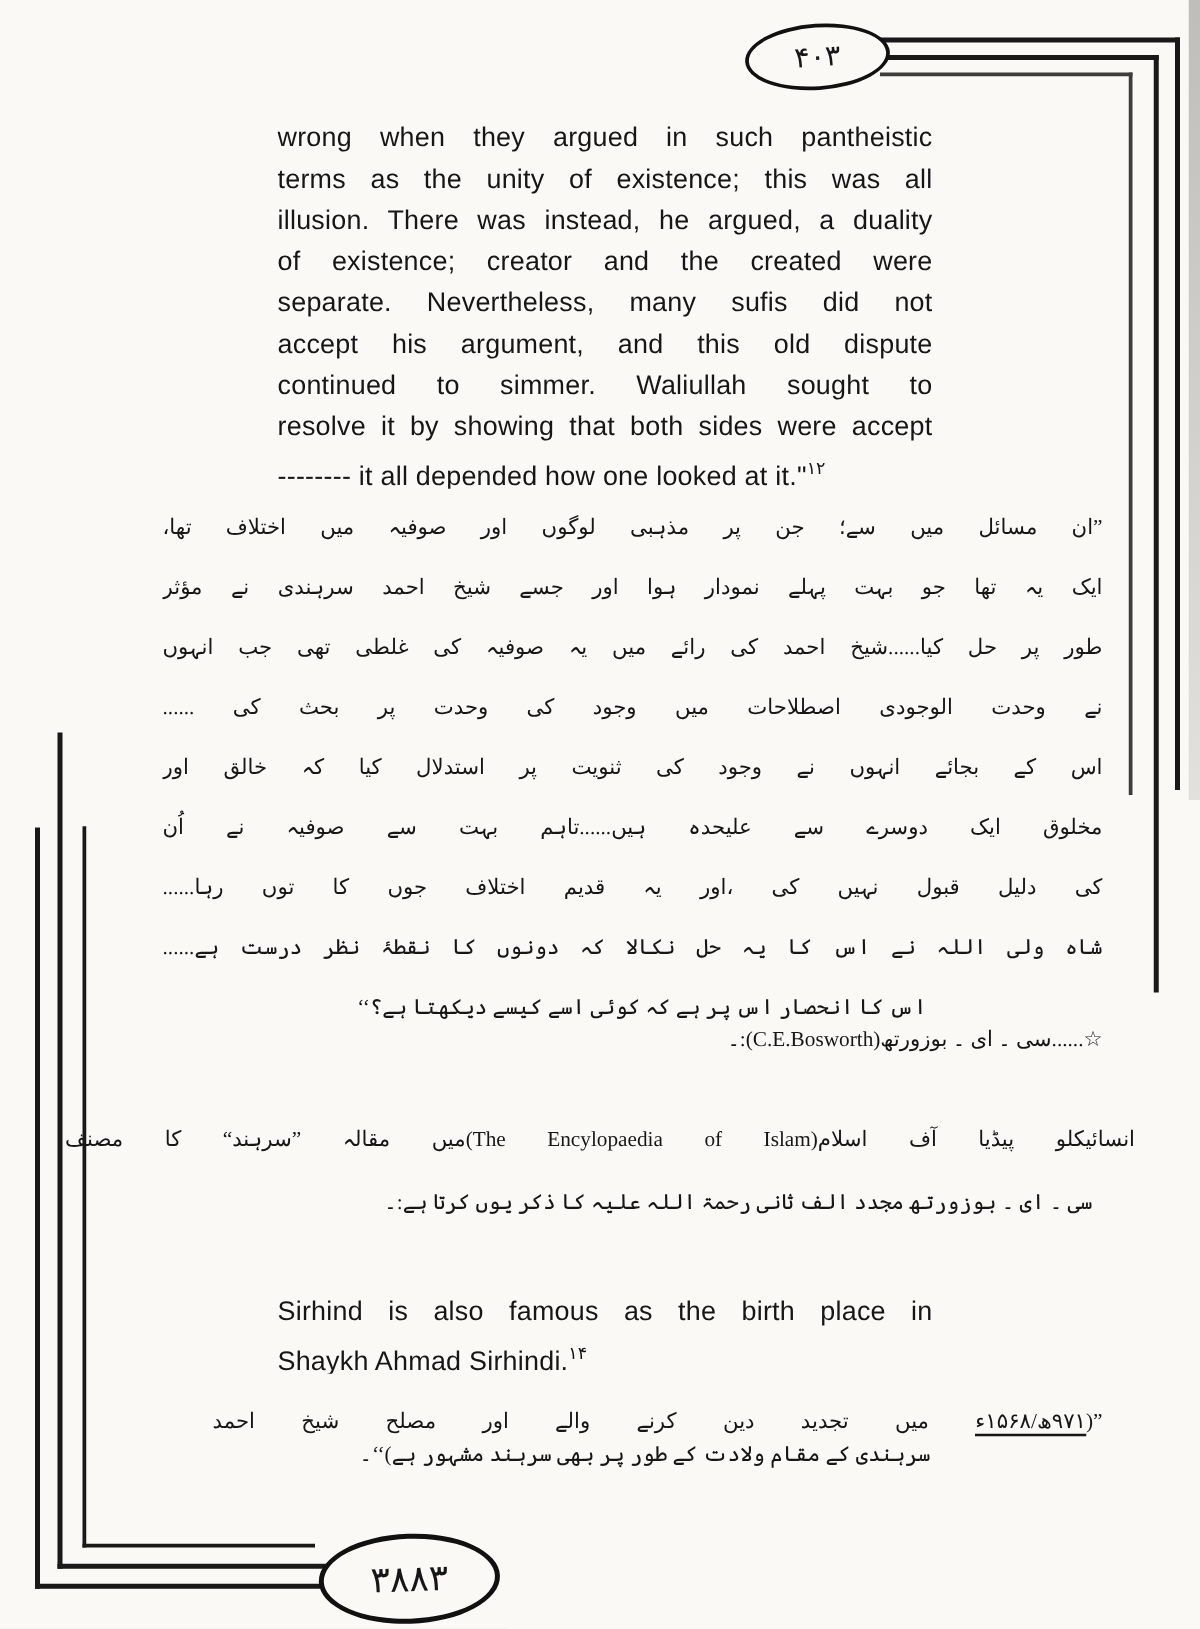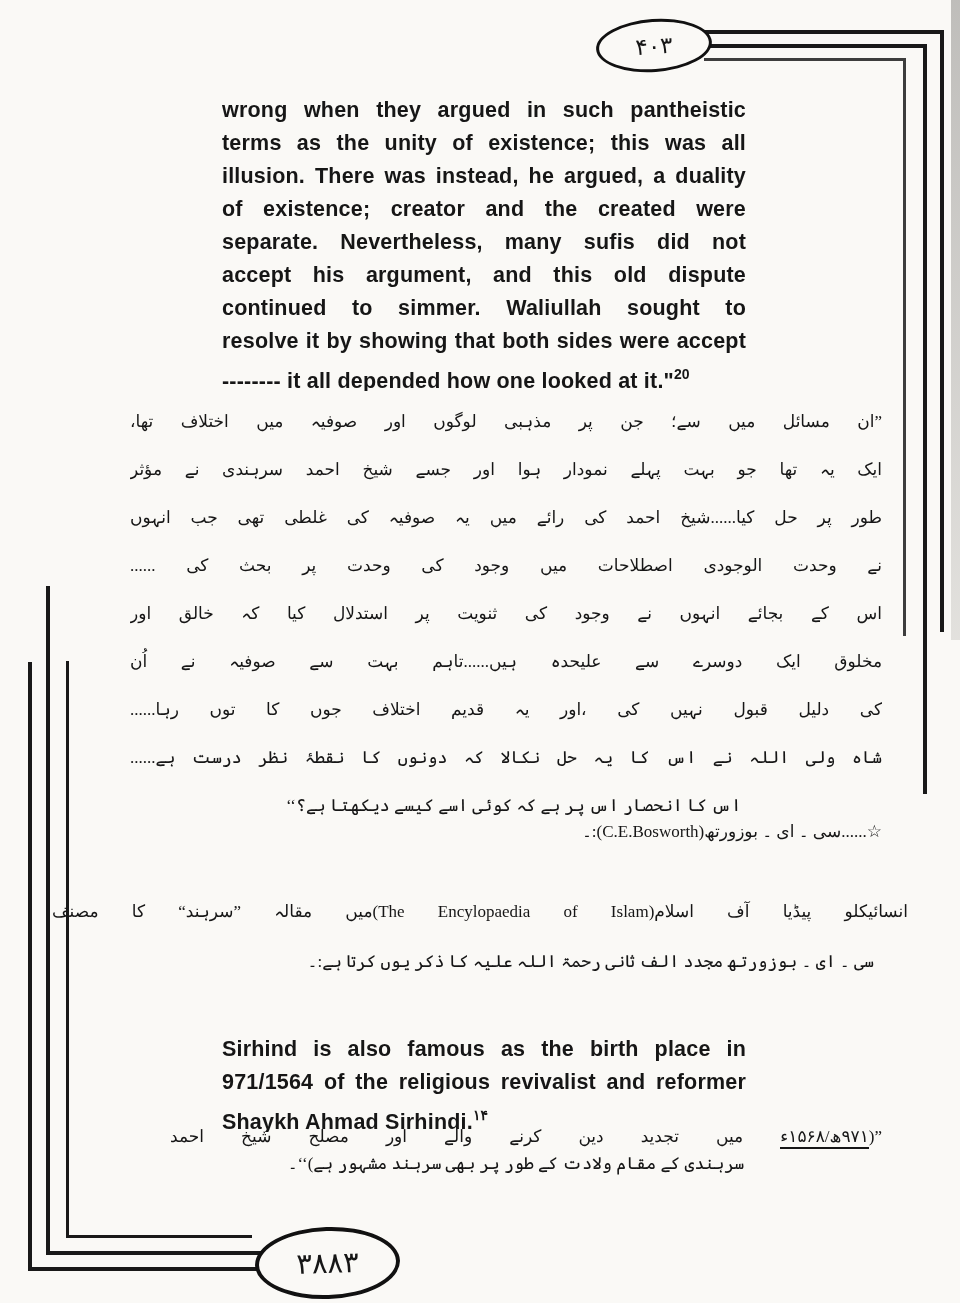--- a/index.html
+++ b/index.html
@@ -14,21 +14,20 @@
     overflow:hidden;
     color:var(--ink);
   }
   
   .eng{
     position:absolute;
     font-family:"Liberation Sans",sans-serif;
     font-size:21.5px;
     color:var(--ink);
     letter-spacing:.2px;
-    font-weight:bold;
   }
   .eng-line{
     height:33px;line-height:33px;
     text-align:justify;text-align-last:justify;
     overflow:hidden;white-space:nowrap- ;
   }
   .eng-line.lastline{text-align-last:left;}
   .sup{
     font-size:14px;
     vertical-align:9px;
@@ -113,21 +112,21 @@
 
   <div class="eng" style="left:222px;top:94px;width:524px;">
     <div class="eng-line">wrong when they argued in such pantheistic</div>
     <div class="eng-line">terms as the unity of existence; this was all</div>
     <div class="eng-line">illusion. There was instead, he argued, a duality</div>
     <div class="eng-line">of existence; creator and the created were</div>
     <div class="eng-line">separate. Nevertheless, many sufis did not</div>
     <div class="eng-line">accept his argument, and this old dispute</div>
     <div class="eng-line">continued to simmer. Waliullah sought to</div>
     <div class="eng-line">resolve it by showing that both sides were accept</div>
-    <div class="eng-line lastline"><span>-------- it all depended how one looked at it."</span><span class="sup">20</span></div>
+    <div class="eng-line lastline"><span>-------- it all depended how one looked at it."</span><span class="sup">۱۲</span></div>
   </div>
 
   <div class="urdu" style="left:130px;top:398px;width:752px;">
     <div class="urdu-line">”ان مسائل میں سے؛ جن پر مذہبی لوگوں اور صوفیہ میں اختلاف تھا،</div>
     <div class="urdu-line">ایک یہ تھا جو بہت پہلے نمودار ہوا اور جسے شیخ احمد سرہندی نے مؤثر</div>
     <div class="urdu-line">طور پر حل کیا......شیخ احمد کی رائے میں یہ صوفیہ کی غلطی تھی جب انہوں</div>
     <div class="urdu-line">نے وحدت الوجودی اصطلاحات میں وجود کی وحدت پر بحث کی ......</div>
     <div class="urdu-line">اس کے بجائے انہوں نے وجود کی ثنویت پر استدلال کیا کہ خالق اور</div>
     <div class="urdu-line">مخلوق ایک دوسرے سے علیحدہ ہیں......تاہم بہت سے صوفیہ نے اُن</div>
     <div class="urdu-line">کی دلیل قبول نہیں کی ،اور یہ قدیم اختلاف جوں کا توں رہا......</div>
@@ -142,21 +141,20 @@
   <div class="urdu" style="left:52px;top:888px;width:856px;">
     <div class="urdu-line">انسائیکلو پیڈیا آف اسلام(The Encylopaedia of Islam)میں مقالہ ”سرہند“ کا مصنف</div>
   </div>
 
   <div class="urdu" style="right:86px;top:938px;width:660px;">
     <div class="urdu-line rightal">سی ۔ ای ۔ بوزورتھ مجدد الف ثانی رحمۃ اللہ علیہ کا ذکر یوں کرتا ہے:۔</div>
   </div>
 
   <div class="eng" style="left:222px;top:988px;width:524px;margin-top:45px;">
     <div class="eng-line">Sirhind is also famous as the birth place in</div>
-    <div class="eng-line">971/1564 of the religious revivalist and reformer</div>
     <div class="eng-line lastline"><span>Shaykh Ahmad Sirhindi.</span><span class="sup">۱۴</span></div>
   </div>
 
   <div class="urdu" style="left:170px;top:1113px;width:712px;">
     <div class="urdu-line"><span>”(</span><span class="years-underline">۹۷۱ھ/۱۵۶۸ء</span> <span>میں تجدید دین کرنے والے اور مصلح شیخ احمد</span></div>
   </div>
   <div class="urdu" style="left:230px;top:1140px;width:572px;">
     <div class="urdu-line centered">سرہندی کے مقام ولادت کے طور پر بھی سرہند مشہور ہے)‘‘۔</div>
   </div>
 

